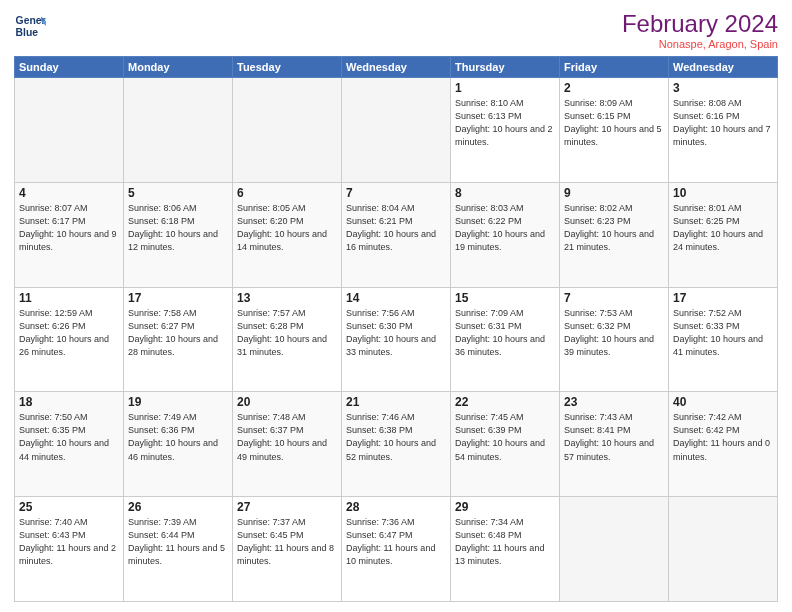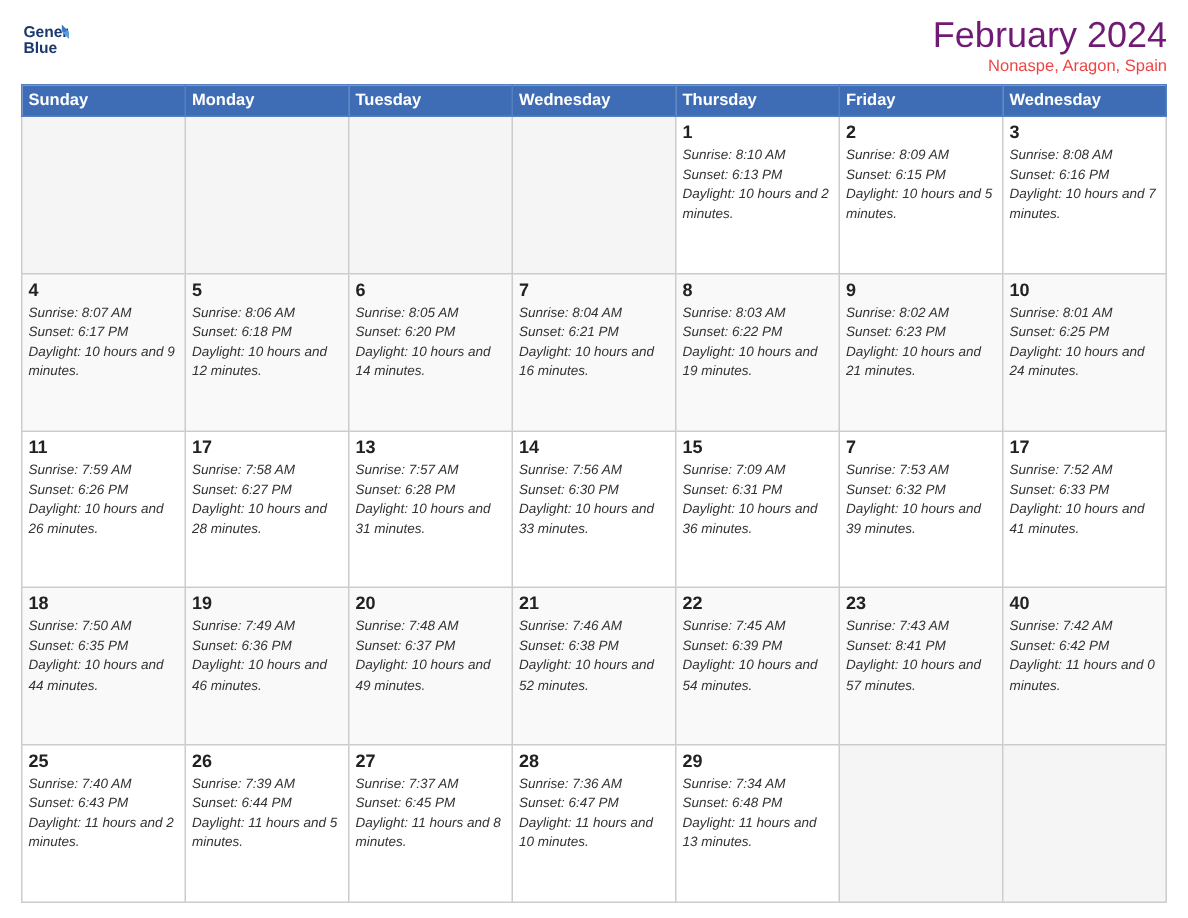--- a/index.html
+++ b/index.html
@@ -76,21 +76,20 @@
       font-size: 12px;
       font-weight: bold;
       color: #222;
       display: block;
       margin-bottom: 2px;
     }
     .day-info {
       font-size: 9px;
       line-height: 1.45;
       color: #333;
-      font-style: italic;
     }
     .week-row td {
       background: #fff;
     }
     .week-row:nth-child(even) td {
       background: #f9f9f9;
     }
   </style>
 </head>
 <body>
@@ -199,21 +198,21 @@
             <span class="day-number">10</span>
             <div class="day-info">Sunrise: 8:01 AM
 Sunset: 6:25 PM
 Daylight: 10 hours
 and 24 minutes.</div>
           </td>
         </tr>
         <tr class="week-row">
           <td>
             <span class="day-number">11</span>
-            <div class="day-info">Sunrise: 7:59 AM
+            <div class="day-info">Sunrise: 12:59 AM
 Sunset: 6:26 PM
 Daylight: 10 hours
 and 26 minutes.</div>
           </td>
           <td>
             <span class="day-number">17</span>
             <div class="day-info">Sunrise: 7:58 AM
 Sunset: 6:27 PM
 Daylight: 10 hours
 and 28 minutes.</div>

